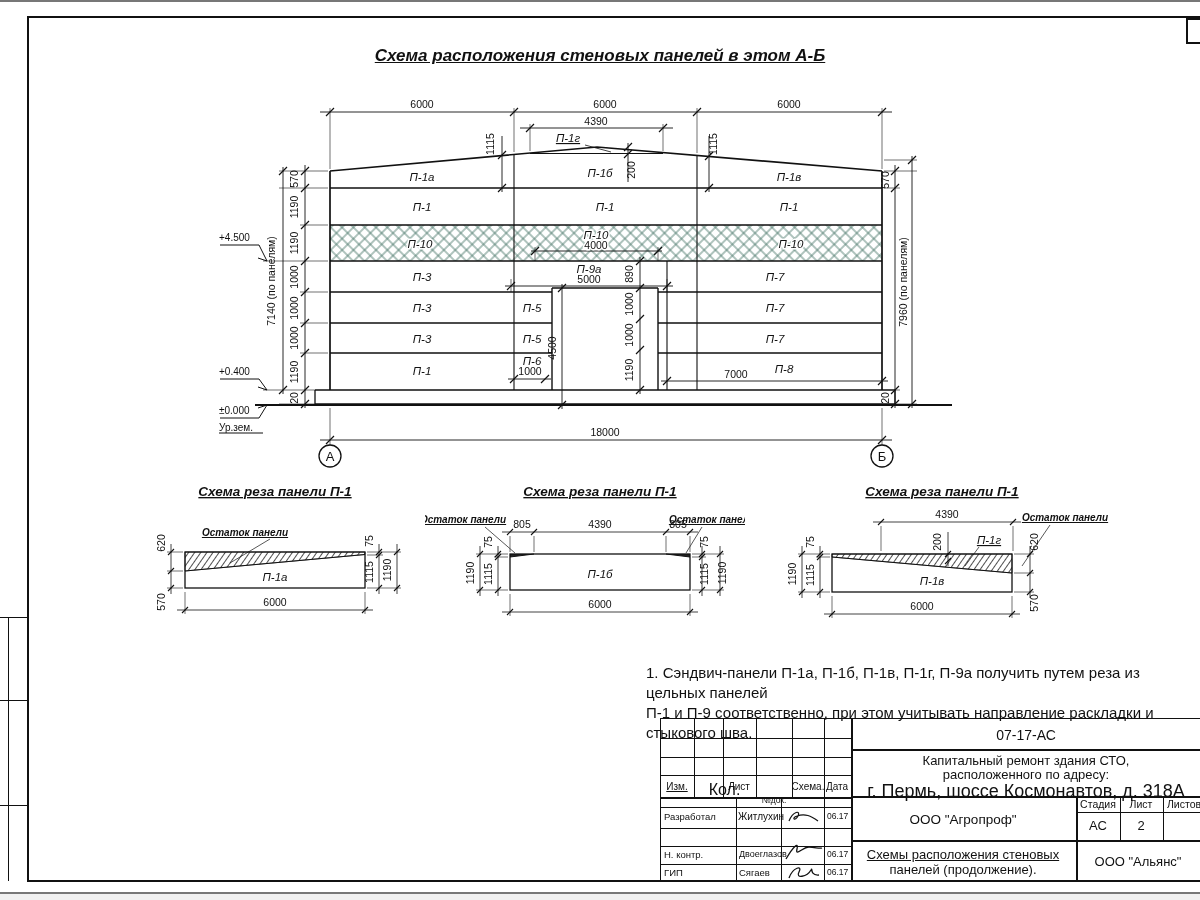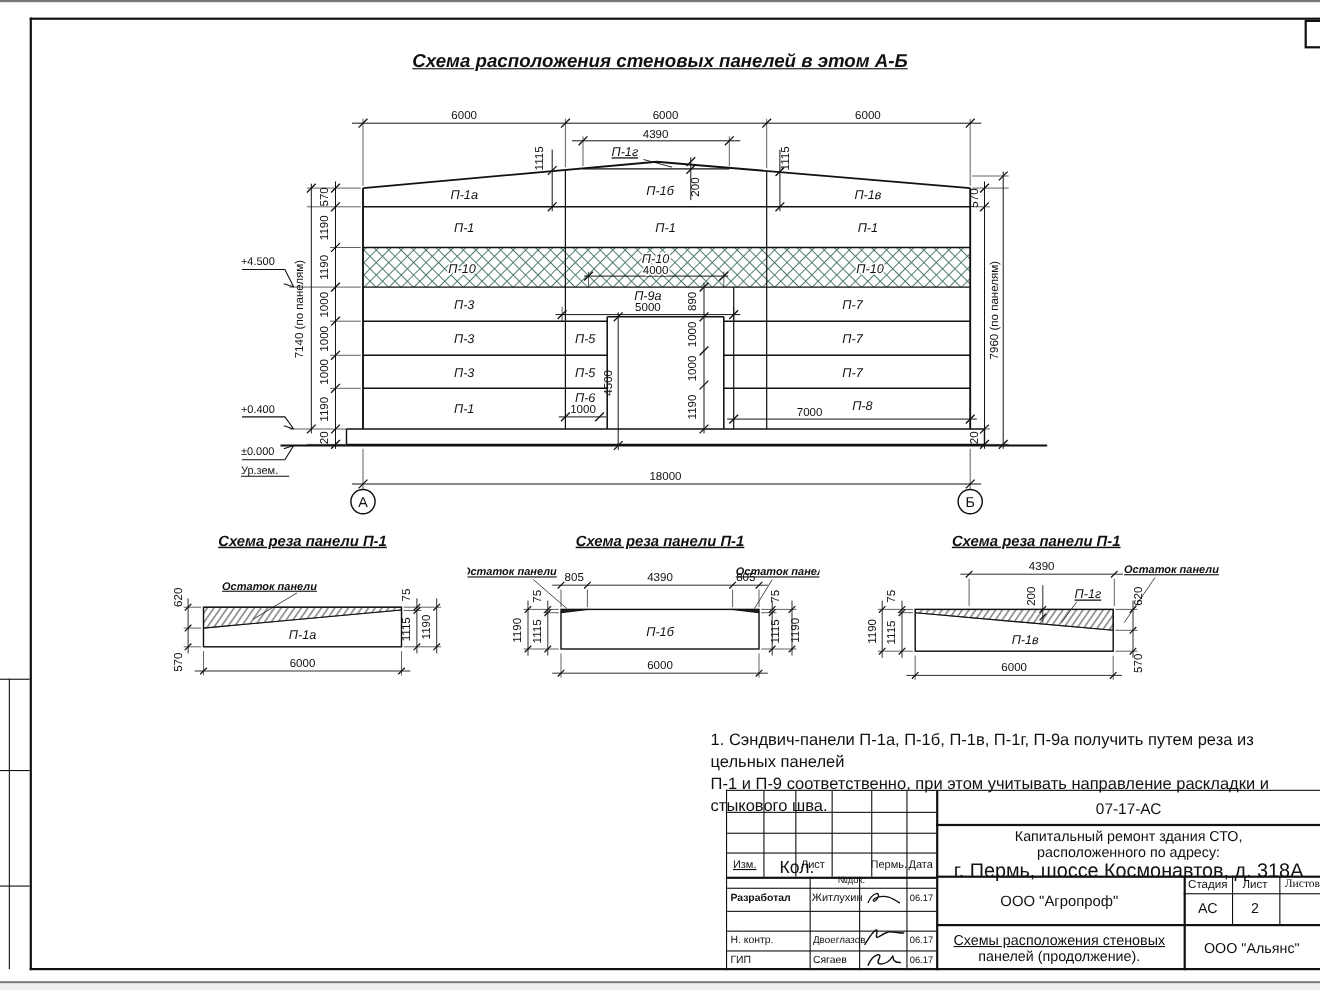--- a/index.html
+++ b/index.html
@@ -273,24 +273,24 @@
   <div class="line" style="left:0;top:145px;width:190px;height:1px;"></div>
   <div class="line" style="left:190px;top:30px;width:350px;height:1.6px;"></div>
   <div class="line" style="left:190px;top:77px;width:350px;height:1.6px;"></div>
   <div class="line" style="left:415px;top:93px;width:125px;height:1px;"></div>
   <div class="line" style="left:190px;top:121px;width:350px;height:1.6px;"></div>
 
   <div class="tb-txt ctr" style="left:16px;top:62px;font-size:10px;text-decoration:underline;">Изм.</div>
   <div class="tb-txt ctr" style="left:47px;top:62px;font-size:16px;padding-left:33px;">Кол.</div>
   <div class="tb-txt ctr" style="left:78px;top:62px;font-size:10px;">Лист</div>
   <div class="tb-txt ctr" style="left:113px;top:76px;font-size:8.5px;">№док.</div>
-  <div class="tb-txt ctr" style="left:147px;top:62px;font-size:10px;">Пермь.</div>
+  <div class="tb-txt ctr" style="left:147px;top:62px;font-size:10px;">Схема.</div>
   <div class="tb-txt ctr" style="left:176px;top:62px;font-size:10px;">Дата</div>
 
-  <div class="tb-txt" style="left:3px;top:92px;font-size:9.5px;font-weight:bold;">Разработал</div>
+  <div class="tb-txt" style="left:3px;top:92px;font-size:9.5px;">Разработал</div>
   <div class="tb-txt" style="left:77px;top:92px;font-size:10px;">Житлухин</div>
   <div class="tb-txt" style="left:166px;top:92px;font-size:8.5px;">06.17</div>
   <svg class="abs" style="left:124px;top:88px;" width="38" height="20" viewBox="0 0 38 20">
     <path d="M4 14 C8 4 16 3 13 9 C10 15 6 11 12 9 C20 6 26 9 33 14" fill="none" stroke="#111" stroke-width="1.2"></path>
   </svg>
   <div class="tb-txt" style="left:3px;top:130px;font-size:9.5px;">Н. контр.</div>
   <div class="tb-txt" style="left:78px;top:130px;font-size:9px;">Двоеглазов</div>
   <div class="tb-txt" style="left:166px;top:130px;font-size:8.5px;">06.17</div>
   <svg class="abs" style="left:122px;top:120px;" width="42" height="24" viewBox="0 0 42 24">
     <path d="M3 20 C10 8 16 2 14 10 C12 18 20 8 26 8 C32 8 36 10 39 9" fill="none" stroke="#111" stroke-width="1.3"></path>
@@ -302,19 +302,19 @@
     <path d="M6 15 C10 4 20 2 16 9 C12 16 24 14 28 7 C30 3 26 13 36 12" fill="none" stroke="#111" stroke-width="1.3"></path>
   </svg>
 
   <div class="tb-txt ctr" style="left:365px;top:8px;font-size:14px;">07-17-АС</div>
   <div class="tb-txt ctr" style="left:365px;top:34px;font-size:13px;">Капитальный ремонт здания СТО,</div>
   <div class="tb-txt ctr" style="left:365px;top:48px;font-size:13px;">расположенного по адресу:</div>
   <div class="tb-txt ctr" style="left:365px;top:62px;font-size:18px;">г. Пермь, шоссе Космонавтов, д. 318А</div>
   <div class="tb-txt ctr" style="left:302px;top:93px;font-size:13.5px;">ООО "Агропроф"</div>
   <div class="tb-txt ctr" style="left:437px;top:79px;font-size:10.5px;">Стадия</div>
   <div class="tb-txt ctr" style="left:480px;top:79px;font-size:10.5px;">Лист</div>
-  <div class="tb-txt ctr" style="left:523px;top:79px;font-size:10.5px;font-family:Liberation Serif, serif;">Листов</div>
+  <div class="tb-txt ctr" style="left:523px;top:79px;font-size:10.5px;">Листов</div>
   <div class="tb-txt ctr" style="left:437px;top:99px;font-size:13px;">АС</div>
   <div class="tb-txt ctr" style="left:480px;top:99px;font-size:13px;">2</div>
   <div class="tb-txt ctr" style="left:302px;top:128px;font-size:13px;text-decoration:underline;">Схемы расположения стеновых</div>
   <div class="tb-txt ctr" style="left:302px;top:143px;font-size:13px;">панелей (продолжение).</div>
   <div class="tb-txt ctr" style="left:477px;top:135px;font-size:13px;">ООО "Альянс"</div>
 </div>
 
 </body></html>

